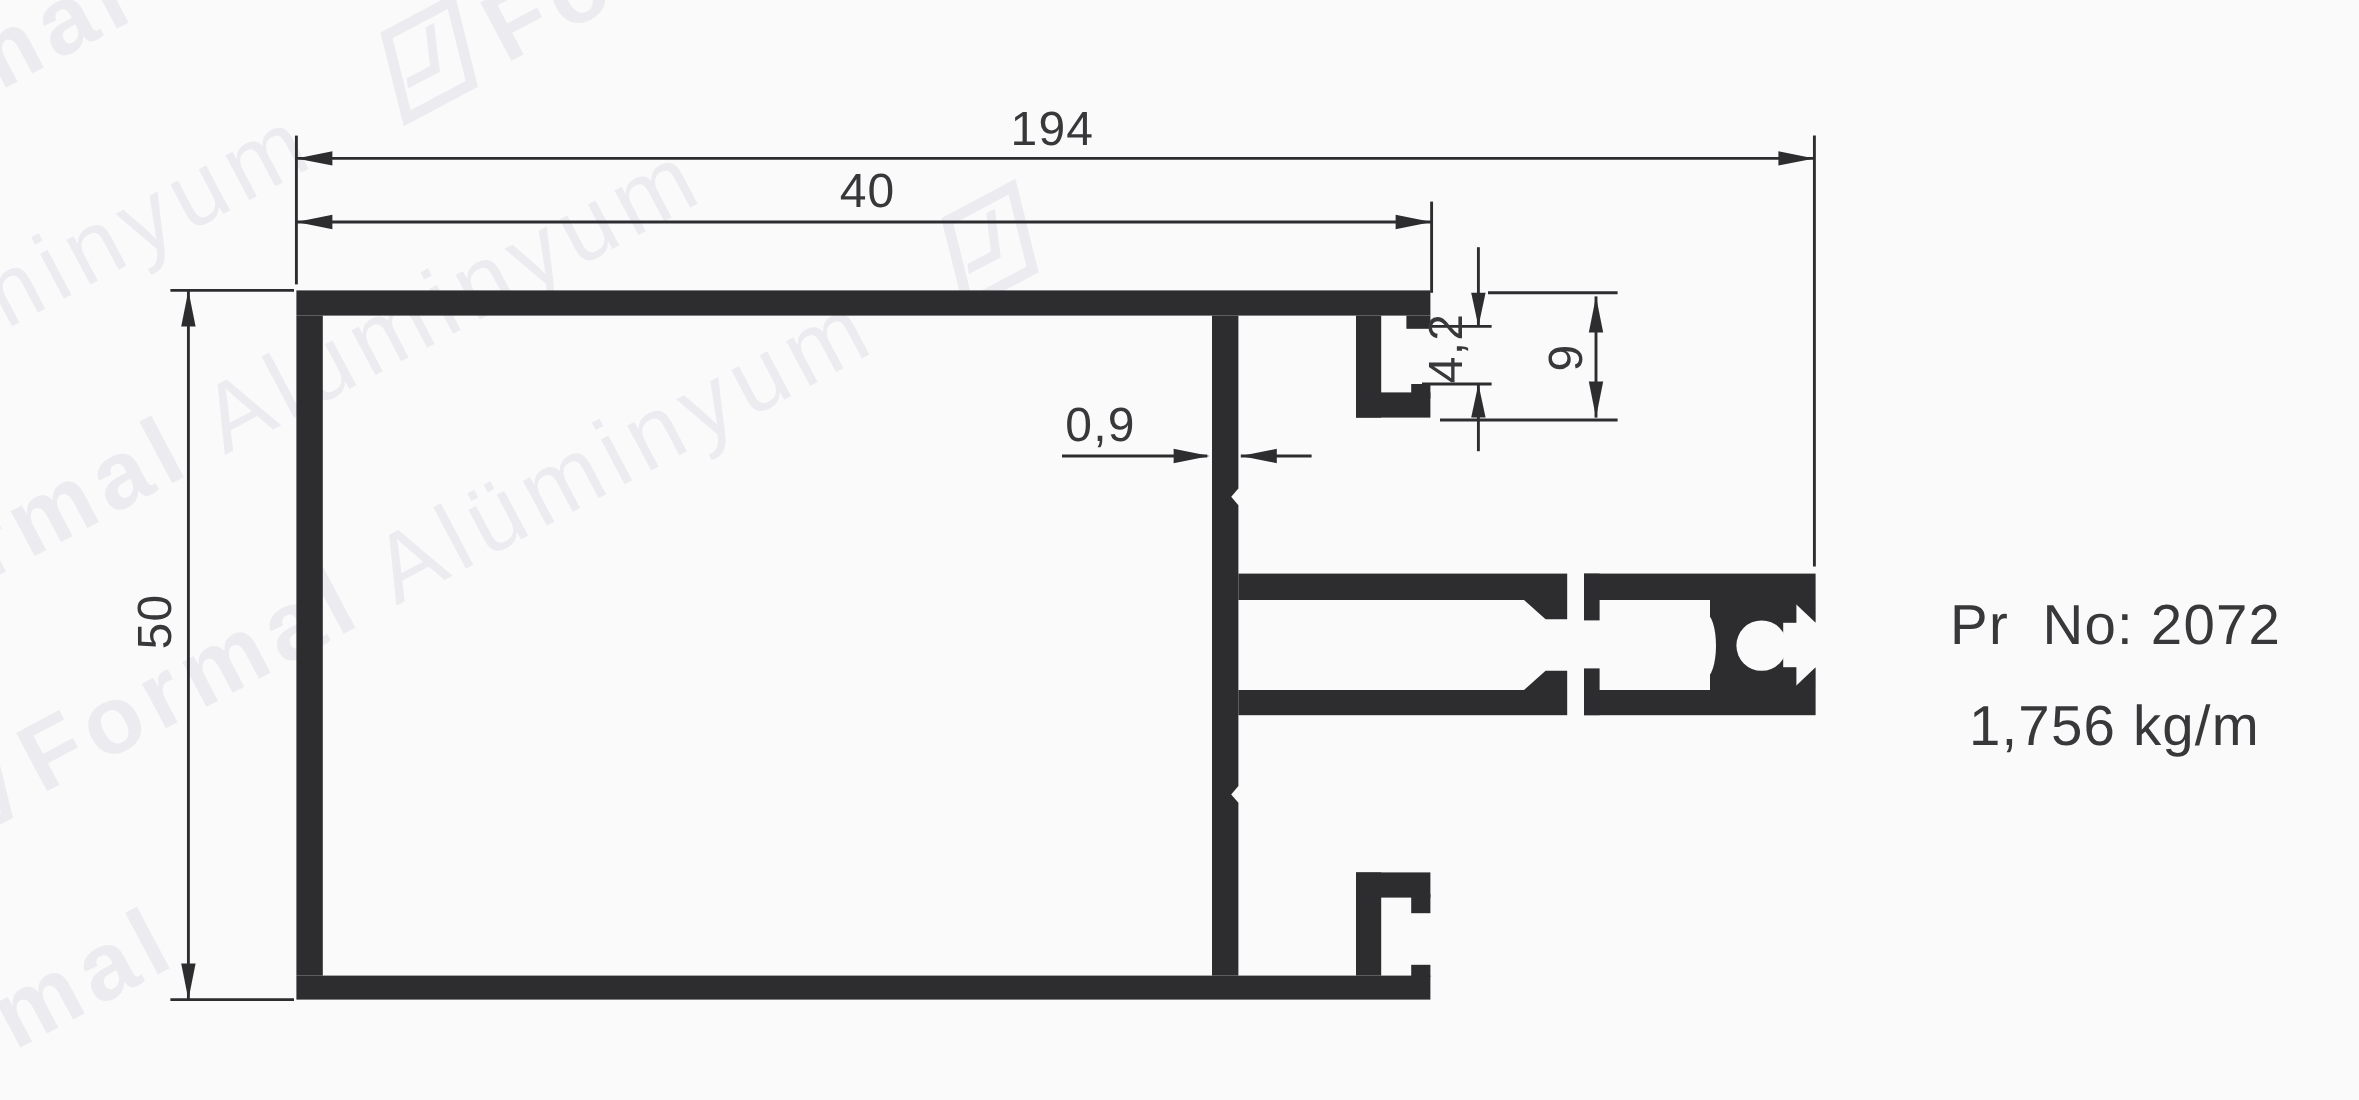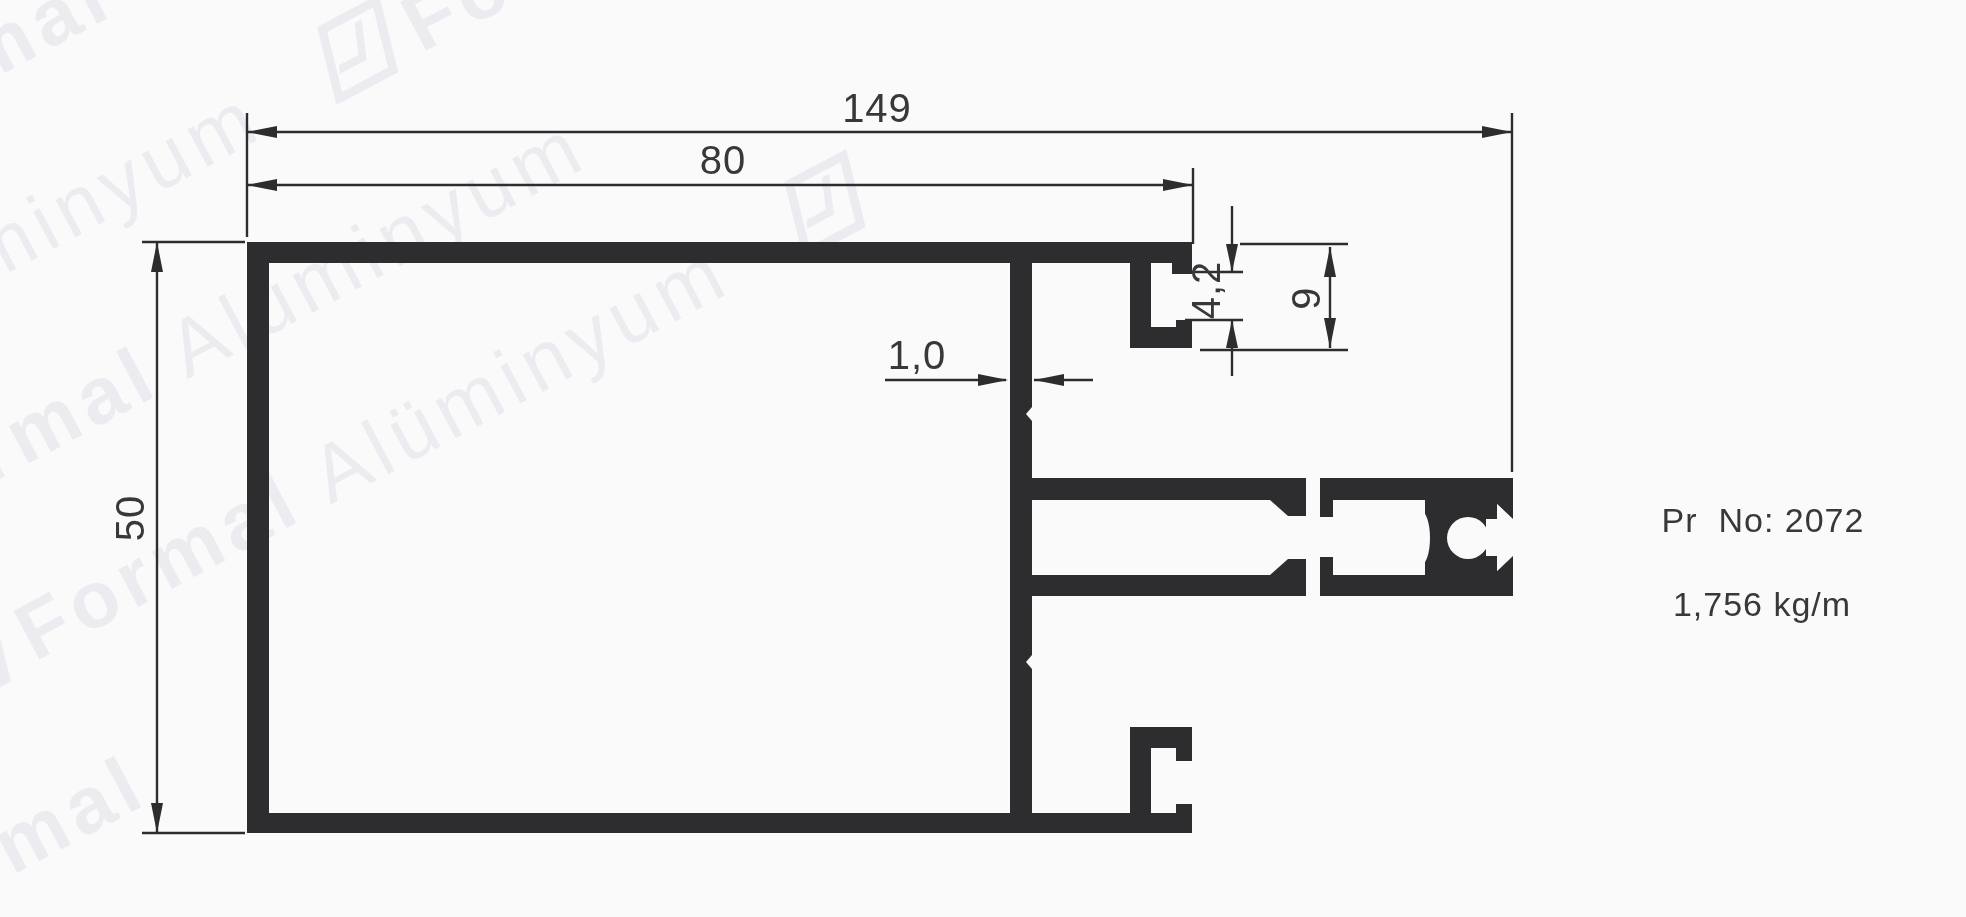--- a/index.html
+++ b/index.html
@@ -40,21 +40,21 @@
   
   .dim-label{
     position:absolute;z-index:2;
     font-size:40px;color:#38383b;letter-spacing:1px;
     transform:translate(-50%,-50%);
     white-space:pre;
   }
   .dim-label.vert{transform:translate(-50%,-50%) rotate(-90deg);}
   .note-label{
     position:absolute;z-index:2;
-    font-size:34px;color:#38383b;letter-spacing:1px;
+    font-size:47px;color:#38383b;letter-spacing:1px;
     transform:translate(-50%,-50%);
     white-space:pre;
   }
 </style>
 </head>
 <body>
 
 <div class="canvas">
 
   <div id="watermark" style="color: rgb(236, 236, 240);">
@@ -145,22 +145,22 @@
       <polygon points="157,833 151,803 163,803"></polygon>
       <polygon points="1008,380 978,374 978,386"></polygon>
       <polygon points="1034,380 1064,374 1064,386"></polygon>
       <polygon points="1232,272 1226,244 1238,244"></polygon>
       <polygon points="1232,320 1226,348 1238,348"></polygon>
       <polygon points="1330,247 1324,277 1336,277"></polygon>
       <polygon points="1330,348 1324,318 1336,318"></polygon>
     </g>
   </svg>
 
-  <div class="dim-label" style="left:877px;top:108px;">149</div>
-  <div class="dim-label" style="left:723px;top:160px;">80</div>
+  <div class="dim-label" style="left:877px;top:108px;">194</div>
+  <div class="dim-label" style="left:723px;top:160px;">40</div>
   <div class="dim-label vert" style="left:130px;top:518px;">50</div>
-  <div class="dim-label" style="left:917px;top:355px;">1,0</div>
+  <div class="dim-label" style="left:917px;top:355px;">0,9</div>
   <div class="dim-label vert" style="left:1206px;top:290px;">4,2</div>
   <div class="dim-label vert" style="left:1306px;top:298px;">9</div>
 
   <div class="note-label" style="left:1763px;top:520px;">Pr  No: 2072</div>
   <div class="note-label" style="left:1762px;top:604px;">1,756 kg/m</div>
 </div>
 
 </body></html>

